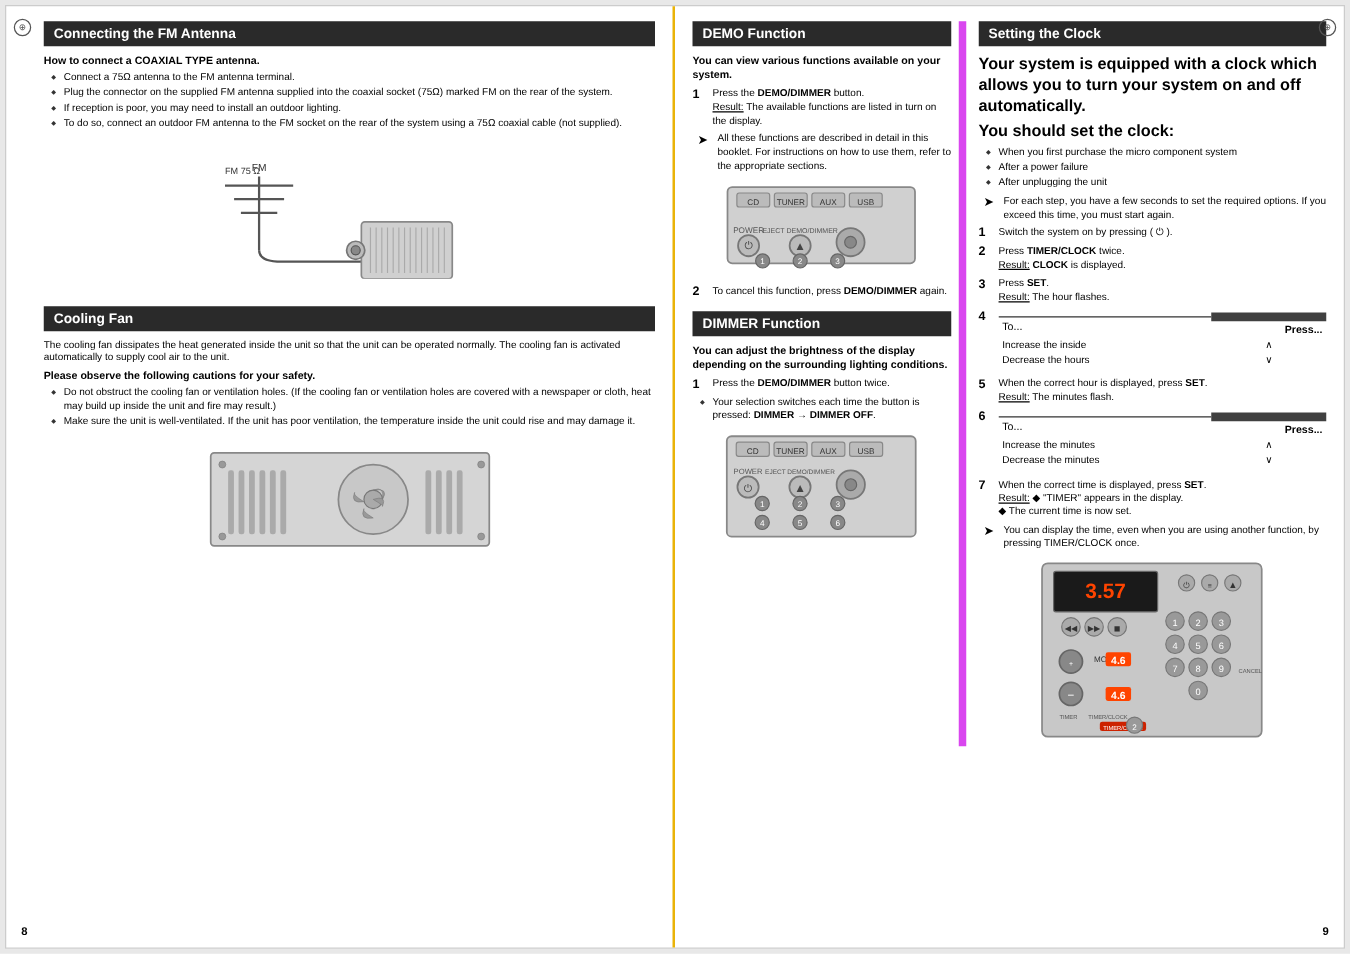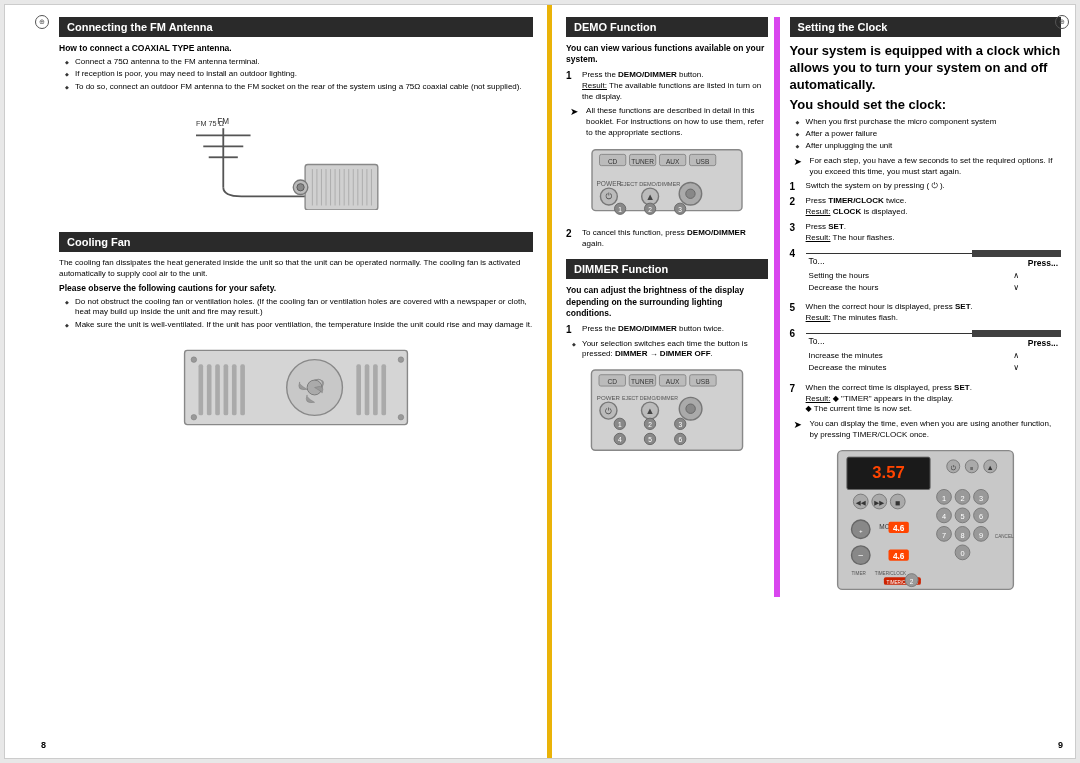--- a/index.html
+++ b/index.html
@@ -15,23 +15,22 @@
     .page-container {
       display: flex;
       flex: 1;
       background: white;
       margin: 4px;
       border: 1px solid #ccc;
     }
     .left-page {
       width: 50%;
       padding: 12px 14px;
-      border-right: 5px solid #eab308;
+      border-right: 2px solid #eab308;
       position: relative;
-      margin-left: 24px;
     }
     .right-page {
       width: 50%;
       padding: 12px 14px;
       position: relative;
     }
     .page-num-left {
       position: absolute;
       bottom: 8px;
       left: 12px;
@@ -218,20 +217,21 @@
   <div class="left-page">
     <div class="globe-icon">⊕</div>
 
     <div style="margin-left:16px;">
       <div class="section-header">
         <span>Connecting the FM Antenna</span>
       </div>
       <div class="subsection-title">How to connect a COAXIAL TYPE antenna.</div>
       <ul class="bullet-list">
         <li>Connect a 75Ω antenna to the FM antenna terminal.</li>
+        <li>Plug the connector on the supplied FM antenna supplied into the coaxial socket (75Ω) marked FM on the rear of the system.</li>
         <li>If reception is poor, you may need to install an outdoor lighting.</li>
         <li>To do so, connect an outdoor FM antenna to the FM socket on the rear of the system using a 75Ω coaxial cable (not supplied).</li>
       </ul>
 
       <div class="fm-diagram">
         <svg viewBox="0 0 280 110" width="260" height="100">
 
           <line x1="60" y1="20" x2="60" y2="85" stroke="#555" stroke-width="2"></line>
 
           <line x1="30" y1="28" x2="90" y2="28" stroke="#555" stroke-width="2"></line>
@@ -486,21 +486,21 @@
         <div class="step-row">
           <span class="step-num">4</span>
           <div class="step-content">
             <table class="table-press">
               <tbody>
                   <tr>
                 <td class="col-to">To...</td>
                 <td class="col-press">Press...</td>
               </tr>
               <tr>
-                <td class="col-val">Setting the hours</td>
+                <td class="col-val">Increase the inside</td>
                 <td class="col-val-right">∧</td>
               </tr>
               <tr>
                 <td class="col-val">Decrease the hours</td>
                 <td class="col-val-right">∨</td>
               </tr>
             </tbody>
               </table>
           </div>
         </div>

